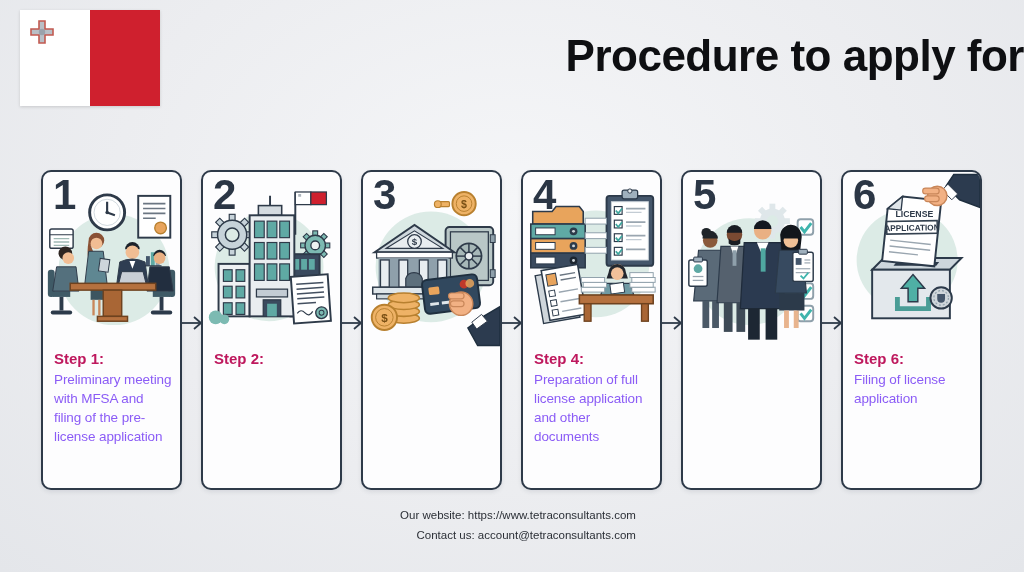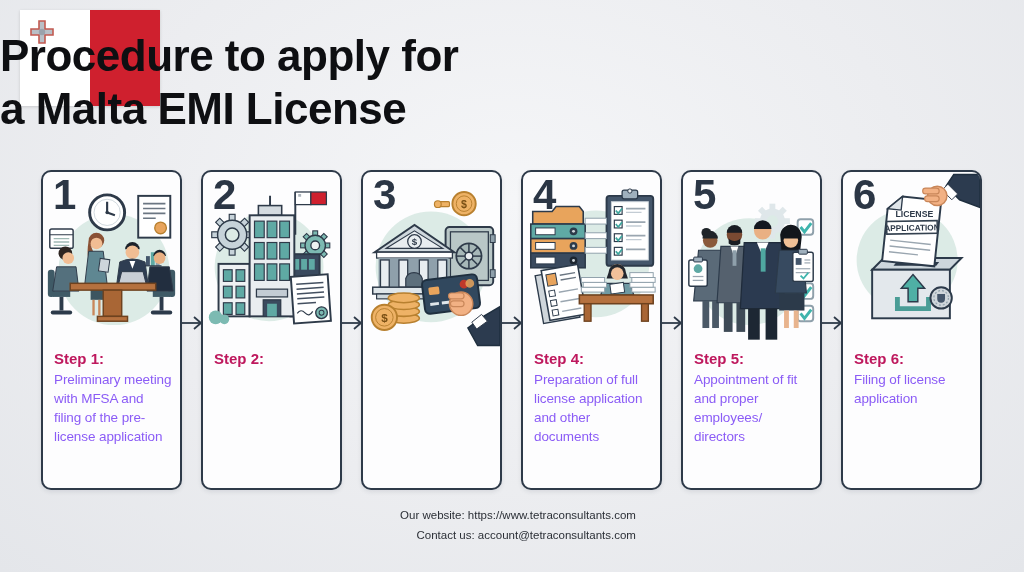--- a/index.html
+++ b/index.html
@@ -7,21 +7,21 @@
     width:1024px;height:572px;position:relative;overflow:hidden;
     font-family:"Liberation Sans",sans-serif;
     background:radial-gradient(ellipse at 50% 35%, #f5f6f8 0%, #ecedf0 55%, #e4e6ea 100%);
   }
   .flag{position:absolute;left:20px;top:10px;width:140px;height:96px;display:flex;
     box-shadow:0 1px 3px rgba(0,0,0,.15);}
   .flag .half{width:50%;height:100%;}
   .flag .white{background:#fff;position:relative;}
   .flag .red{background:#cf202e;}
   .flag .cross{position:absolute;left:9px;top:9px;width:26px;height:26px;}
-  .title{position:absolute;left:0;right:0;top:30px;text-align:left;
+  .title{position:absolute;left:0;right:0;top:30px;text-align:right;
     font-weight:bold;font-size:44px;line-height:1.2;color:#0e0f12;letter-spacing:-0.5px;}
   .cards{position:absolute;left:41px;top:170px;width:941px;height:320px;}
   .card{position:absolute;top:0;width:141px;height:320px;background:#fdfdfe;
     border:2px solid #2e3a49;border-radius:10px;box-sizing:border-box;overflow:hidden;
     box-shadow:0 2px 4px rgba(40,50,70,.10);}
   .card .num{position:absolute;top:0px;left:10px;font-size:42px;font-weight:bold;
     color:#2b3645;line-height:1.1;z-index:2;}
   .illus{position:absolute;left:0;top:0;width:100%;height:176px;z-index:1;}
   .cardtext{position:absolute;left:11px;right:6px;top:178px;z-index:2;}
   .step-title{font-weight:bold;font-size:15px;color:#be185d;margin-bottom:3px;}
@@ -44,21 +44,20 @@
     <svg class="cross" viewBox="0 0 26 26">
       <path d="M10 2 h6 v8 h8 v6 h-8 v8 h-6 v-8 h-8 v-6 h8 z" fill="#b9bfc6" stroke="#c25a50" stroke-width="1.6"></path>
       <circle cx="13" cy="13" r="3.2" fill="#9aa2ab"></circle>
     </svg>
   </div>
   <div class="half red"></div>
 </div>
 
 <div class="title">
   <div>Procedure to apply for</div>
-  <div>a Malta EMI License</div>
 </div>
 
 <div class="cards">
 
   <div class="card" style="left:0px">
     <svg class="illus" viewBox="0 0 141 176">
       <circle cx="73" cy="98" r="57" fill="#dcebe6"></circle>
       <g>
         <rect x="7" y="56" width="24" height="20" rx="2" fill="#fff" stroke="#2e3a49" stroke-width="1.5"></rect>
         <line x1="7" y1="62" x2="31" y2="62" stroke="#2e3a49" stroke-width="1.2"></line>
@@ -465,24 +464,20 @@
           <rect x="116" y="86" width="6" height="7" fill="#44566b"></rect>
           <line x1="125" y1="88" x2="131" y2="88" stroke="#9aa6b0" stroke-width="1.2"></line>
           <line x1="125" y1="91" x2="131" y2="91" stroke="#9aa6b0" stroke-width="1.2"></line>
           <line x1="116" y1="97" x2="131" y2="97" stroke="#9aa6b0" stroke-width="1.2"></line>
           <line x1="116" y1="101" x2="131" y2="101" stroke="#9aa6b0" stroke-width="1.2"></line>
           <path d="M121,104 l3,3 l5,-6" fill="none" stroke="#3fb5ad" stroke-width="1.8"></path>
         </g>
       </g>
     </svg>
     <div class="num">5</div>
-    <div class="cardtext">
-      <div class="step-title">Step 5:</div>
-      <div class="step-desc">Appointment of fit and proper employees/ directors</div>
-    </div>
   </div>
   <svg class="arrow" style="left:779px" viewBox="0 0 24 16">
     <line x1="0" y1="8" x2="20" y2="8" stroke="#2e3a49" stroke-width="1.8"></line>
     <polyline points="14,2 21,8 14,14" fill="none" stroke="#2e3a49" stroke-width="1.8"></polyline>
   </svg>
 
   <div class="card" style="left:800px">
     <svg class="illus" viewBox="0 0 141 176">
       <circle cx="66" cy="88" r="52" fill="#dcebe6"></circle>
       <g>

